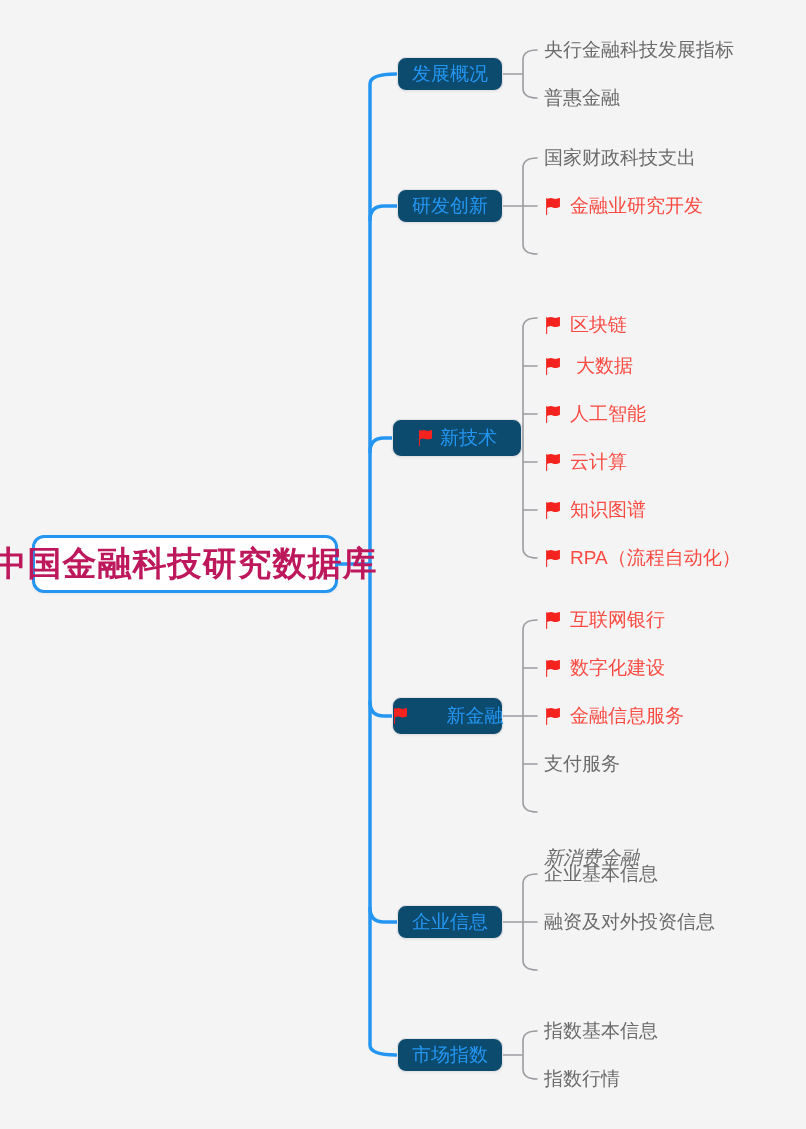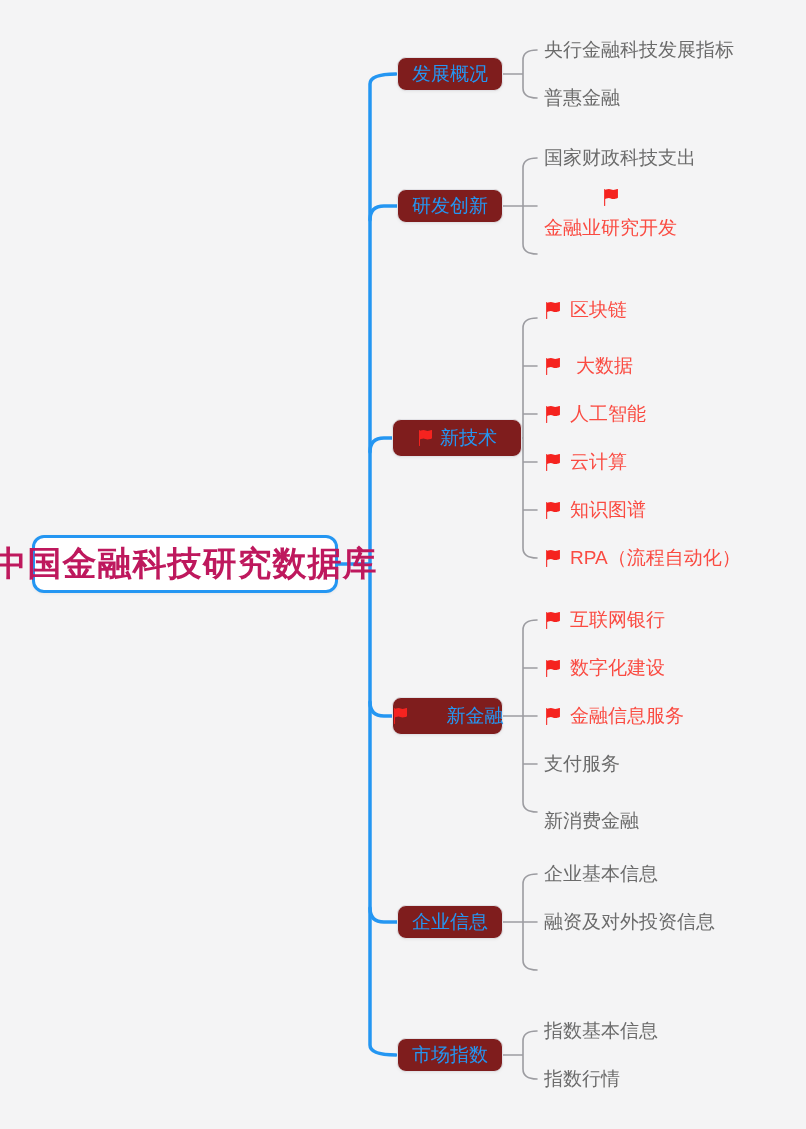--- a/index.html
+++ b/index.html
@@ -2,21 +2,21 @@
 <html><head>
 <meta charset="utf-8">
 <style>
   html,body{margin:0;padding:0;background:#f4f4f5;}
   .canvas{
     position:relative;width:806px;height:1129px;background:#f4f4f5;
     font-family:"Liberation Sans","DejaVu Sans",sans-serif;overflow:hidden;
   }
   svg.links{position:absolute;left:0;top:0;width:806px;height:1129px;}
   .node{
-    position:absolute;background:#7f1d1d;border:1px solid #e2e2e6;border-radius:9px;
+    position:absolute;background:#0c4a6e;border:1px solid #e2e2e6;border-radius:9px;
     display:flex;align-items:center;justify-content:center;gap:7px;
     box-shadow:0 1px 3px rgba(0,0,0,0.05);box-sizing:border-box;cursor:pointer;
   }
   .branch-label{color:#2496f2;font-size:19px;white-space:nowrap;}
   .root-node{
     position:absolute;left:32px;top:535px;width:306px;height:58px;
     background:#ffffff;border:3px solid #2496f2;border-radius:12px;
     display:flex;align-items:center;justify-content:center;box-sizing:border-box;
     box-shadow:0 1px 3px rgba(0,0,0,0.06);cursor:pointer;
   }
@@ -72,38 +72,38 @@
   <div class="leaf" style="top:81px;">
     <span class="leaf-label">普惠金融</span>
   </div>
 
   <div class="node" style="left:397px;top:189px;width:106px;height:34px;">
     <span class="branch-label">研发创新</span>
   </div>
   <div class="leaf" style="top:141px;">
     <span class="leaf-label">国家财政科技支出</span>
   </div>
-  <div class="leaf red" style="top:189px;flex-direction:column;">
+  <div class="leaf red" style="top:189px;">
     <span class="flag">
         <svg viewBox="0 0 16 16">
           <path fill="#f5231f" d="M14.778.085A.5.5 0 0 1 15 .5V8a.5.5 0 0 1-.314.464L14.5 8l.186.464-.003.001-.006.003-.023.009a12 12 0 0 1-.397.15c-.264.095-.631.223-1.047.35-.816.252-1.879.523-2.71.523-.847 0-1.548-.28-2.158-.525l-.028-.01C7.68 8.71 7.14 8.5 6.5 8.5c-.7 0-1.638.23-2.437.477A20 20 0 0 0 3 9.342V15.5a.5.5 0 0 1-1 0V.5a.5.5 0 0 1 1 0v.282c.226-.079.496-.17.79-.26C4.606.272 5.67 0 6.5 0c.84 0 1.524.277 2.121.519l.043.018C9.286.788 9.828 1 10.5 1c.7 0 1.638-.23 2.437-.477a20 20 0 0 0 1.349-.476l.019-.007.004-.002h.001a.5.5 0 0 1 .472.047z"></path>
         </svg>
       </span>
     <span class="leaf-label">金融业研究开发</span>
   </div>
 
   <div class="node" style="left:392px;top:419px;width:130px;height:38px;">
     <span class="flag">
         <svg viewBox="0 0 16 16">
           <path fill="#f5231f" d="M14.778.085A.5.5 0 0 1 15 .5V8a.5.5 0 0 1-.314.464L14.5 8l.186.464-.003.001-.006.003-.023.009a12 12 0 0 1-.397.15c-.264.095-.631.223-1.047.35-.816.252-1.879.523-2.71.523-.847 0-1.548-.28-2.158-.525l-.028-.01C7.68 8.71 7.14 8.5 6.5 8.5c-.7 0-1.638.23-2.437.477A20 20 0 0 0 3 9.342V15.5a.5.5 0 0 1-1 0V.5a.5.5 0 0 1 1 0v.282c.226-.079.496-.17.79-.26C4.606.272 5.67 0 6.5 0c.84 0 1.524.277 2.121.519l.043.018C9.286.788 9.828 1 10.5 1c.7 0 1.638-.23 2.437-.477a20 20 0 0 0 1.349-.476l.019-.007.004-.002h.001a.5.5 0 0 1 .472.047z"></path>
         </svg>
       </span>
     <span class="branch-label">新技术</span>
   </div>
-  <div class="leaf red" style="top:293px;font-family:Liberation Serif, serif;">
+  <div class="leaf red" style="top:308px;font-family:Liberation Serif, serif;">
     <span class="flag">
         <svg viewBox="0 0 16 16">
           <path fill="#f5231f" d="M14.778.085A.5.5 0 0 1 15 .5V8a.5.5 0 0 1-.314.464L14.5 8l.186.464-.003.001-.006.003-.023.009a12 12 0 0 1-.397.15c-.264.095-.631.223-1.047.35-.816.252-1.879.523-2.71.523-.847 0-1.548-.28-2.158-.525l-.028-.01C7.68 8.71 7.14 8.5 6.5 8.5c-.7 0-1.638.23-2.437.477A20 20 0 0 0 3 9.342V15.5a.5.5 0 0 1-1 0V.5a.5.5 0 0 1 1 0v.282c.226-.079.496-.17.79-.26C4.606.272 5.67 0 6.5 0c.84 0 1.524.277 2.121.519l.043.018C9.286.788 9.828 1 10.5 1c.7 0 1.638-.23 2.437-.477a20 20 0 0 0 1.349-.476l.019-.007.004-.002h.001a.5.5 0 0 1 .472.047z"></path>
         </svg>
       </span>
     <span class="leaf-label">区块链</span>
   </div>
   <div class="leaf red" style="top:349px;gap:15px;">
     <span class="flag">
         <svg viewBox="0 0 16 16">
@@ -173,21 +173,21 @@
     <span class="flag">
         <svg viewBox="0 0 16 16">
           <path fill="#f5231f" d="M14.778.085A.5.5 0 0 1 15 .5V8a.5.5 0 0 1-.314.464L14.5 8l.186.464-.003.001-.006.003-.023.009a12 12 0 0 1-.397.15c-.264.095-.631.223-1.047.35-.816.252-1.879.523-2.71.523-.847 0-1.548-.28-2.158-.525l-.028-.01C7.68 8.71 7.14 8.5 6.5 8.5c-.7 0-1.638.23-2.437.477A20 20 0 0 0 3 9.342V15.5a.5.5 0 0 1-1 0V.5a.5.5 0 0 1 1 0v.282c.226-.079.496-.17.79-.26C4.606.272 5.67 0 6.5 0c.84 0 1.524.277 2.121.519l.043.018C9.286.788 9.828 1 10.5 1c.7 0 1.638-.23 2.437-.477a20 20 0 0 0 1.349-.476l.019-.007.004-.002h.001a.5.5 0 0 1 .472.047z"></path>
         </svg>
       </span>
     <span class="leaf-label">金融信息服务</span>
   </div>
   <div class="leaf" style="top:747px;">
     <span class="leaf-label">支付服务</span>
   </div>
-  <div class="leaf" style="top:804px;">
+  <div class="leaf" style="top:841px;font-style:italic;">
     <span class="leaf-label">新消费金融</span>
   </div>
 
   <div class="node" style="left:397px;top:905px;width:106px;height:34px;">
     <span class="branch-label">企业信息</span>
   </div>
   <div class="leaf" style="top:857px;">
     <span class="leaf-label">企业基本信息</span>
   </div>
   <div class="leaf" style="top:905px;">

